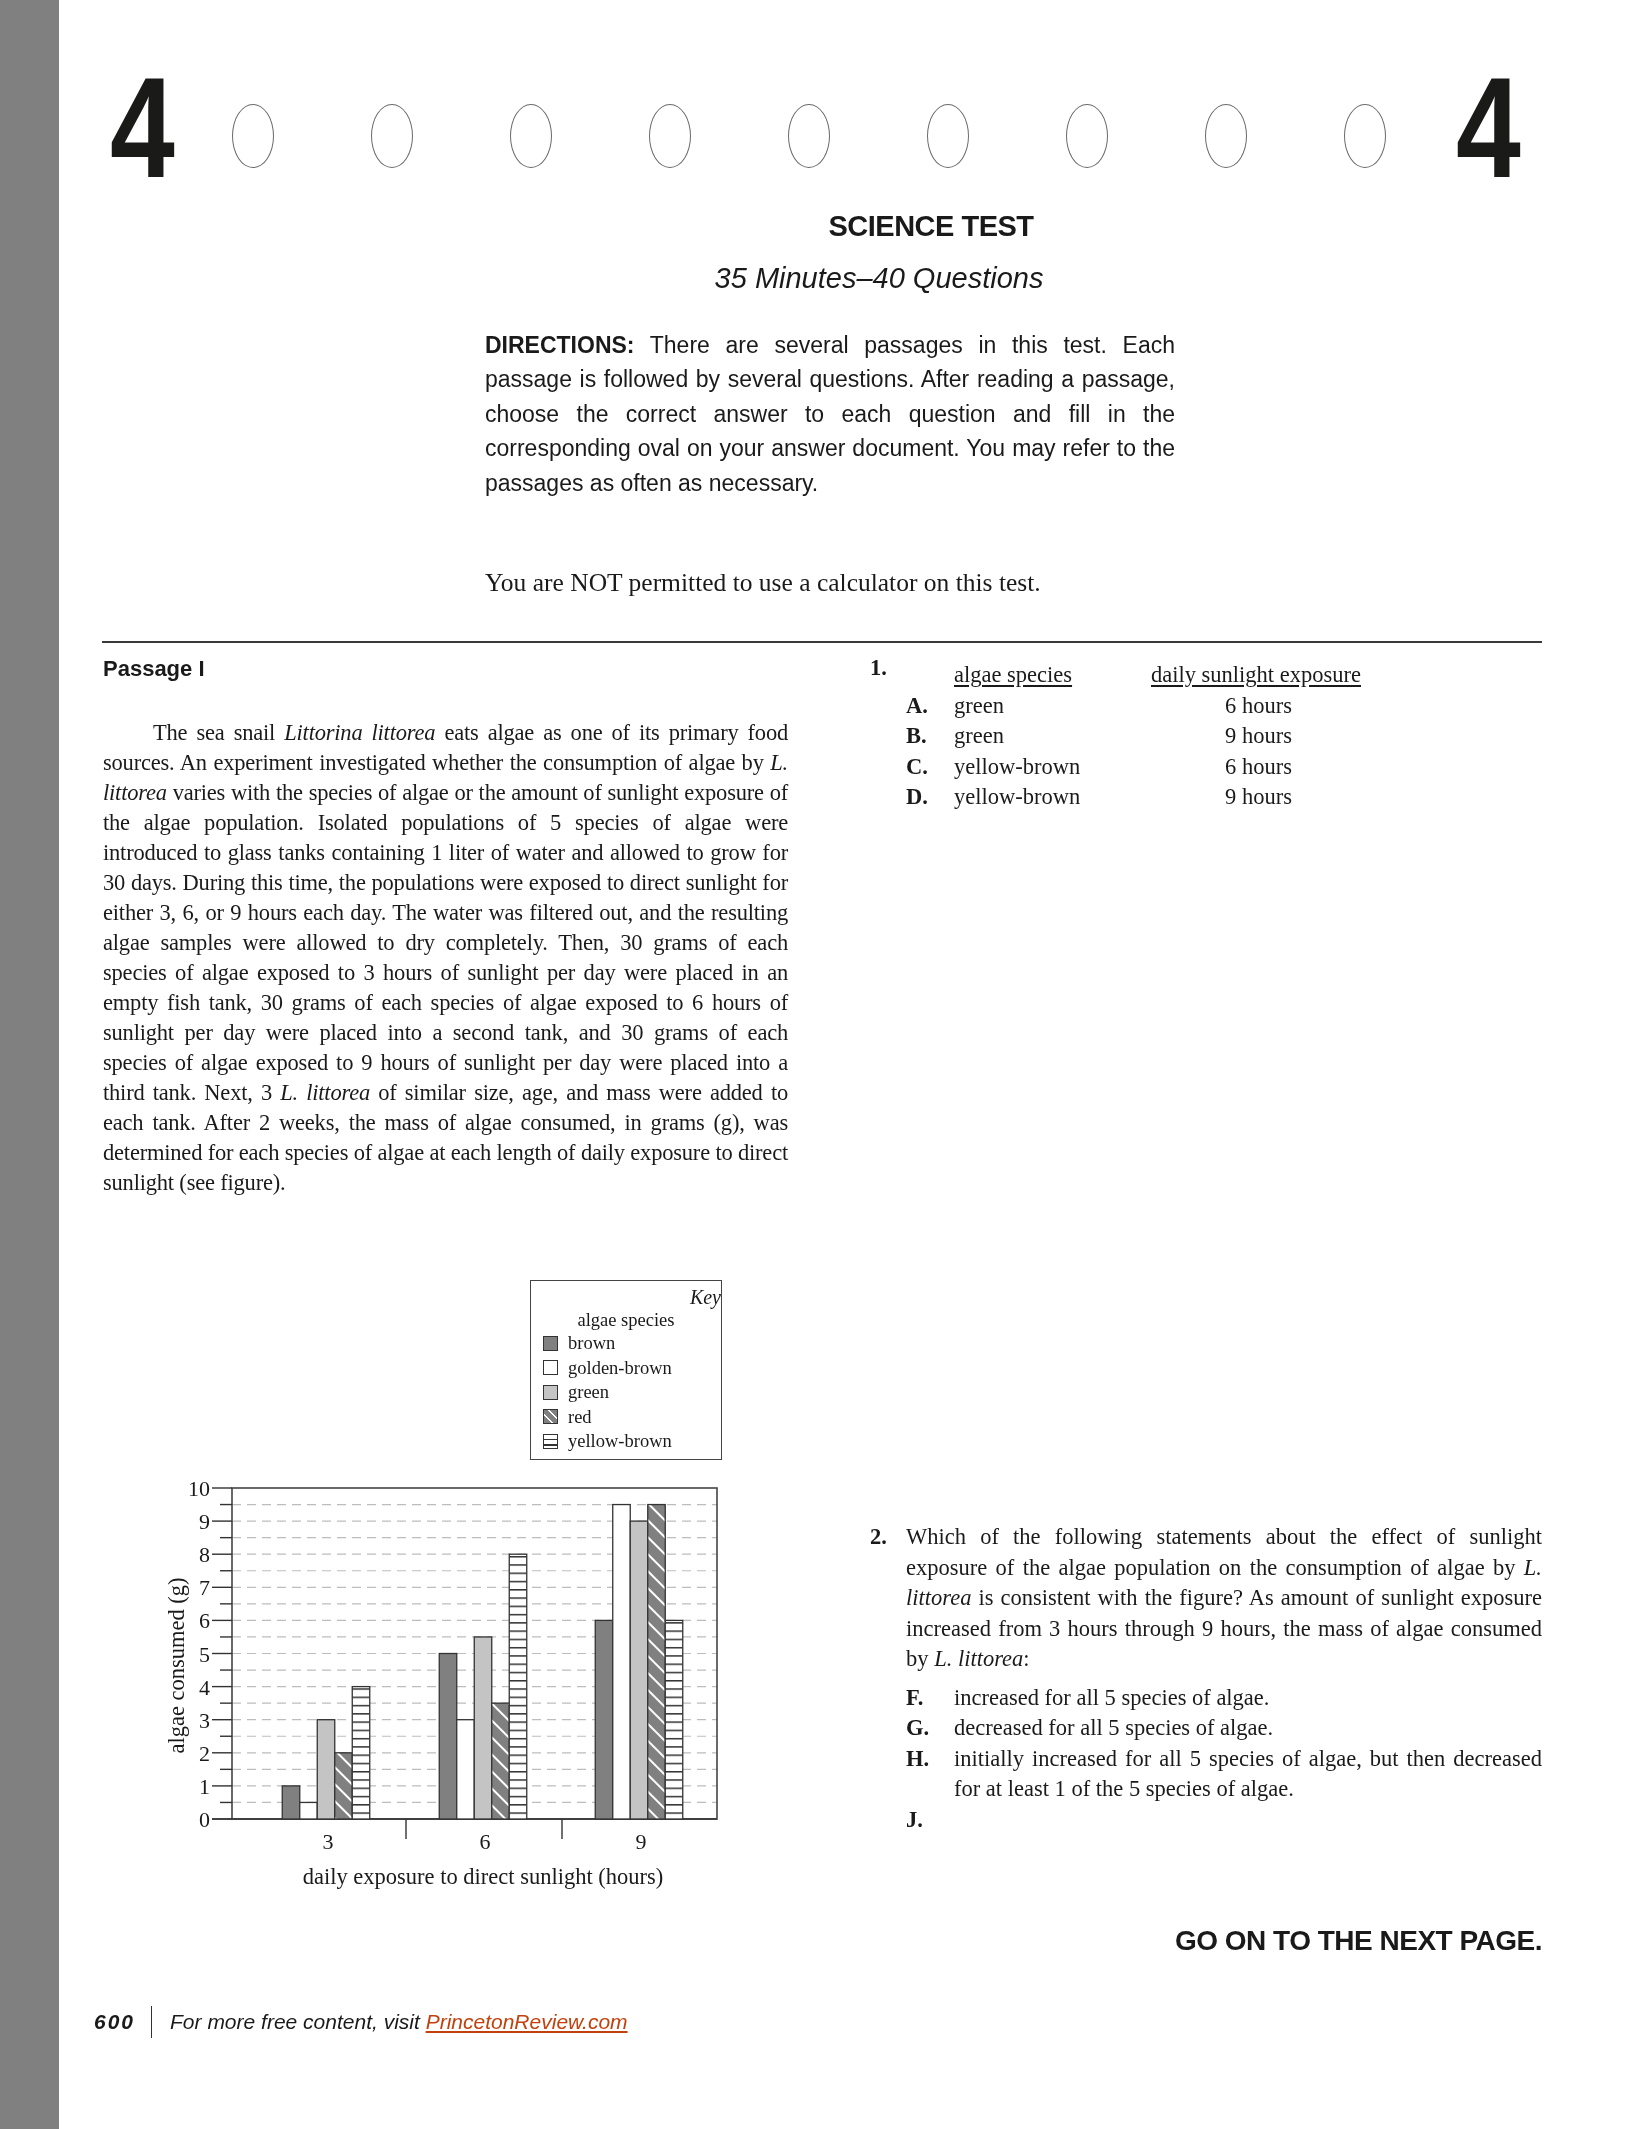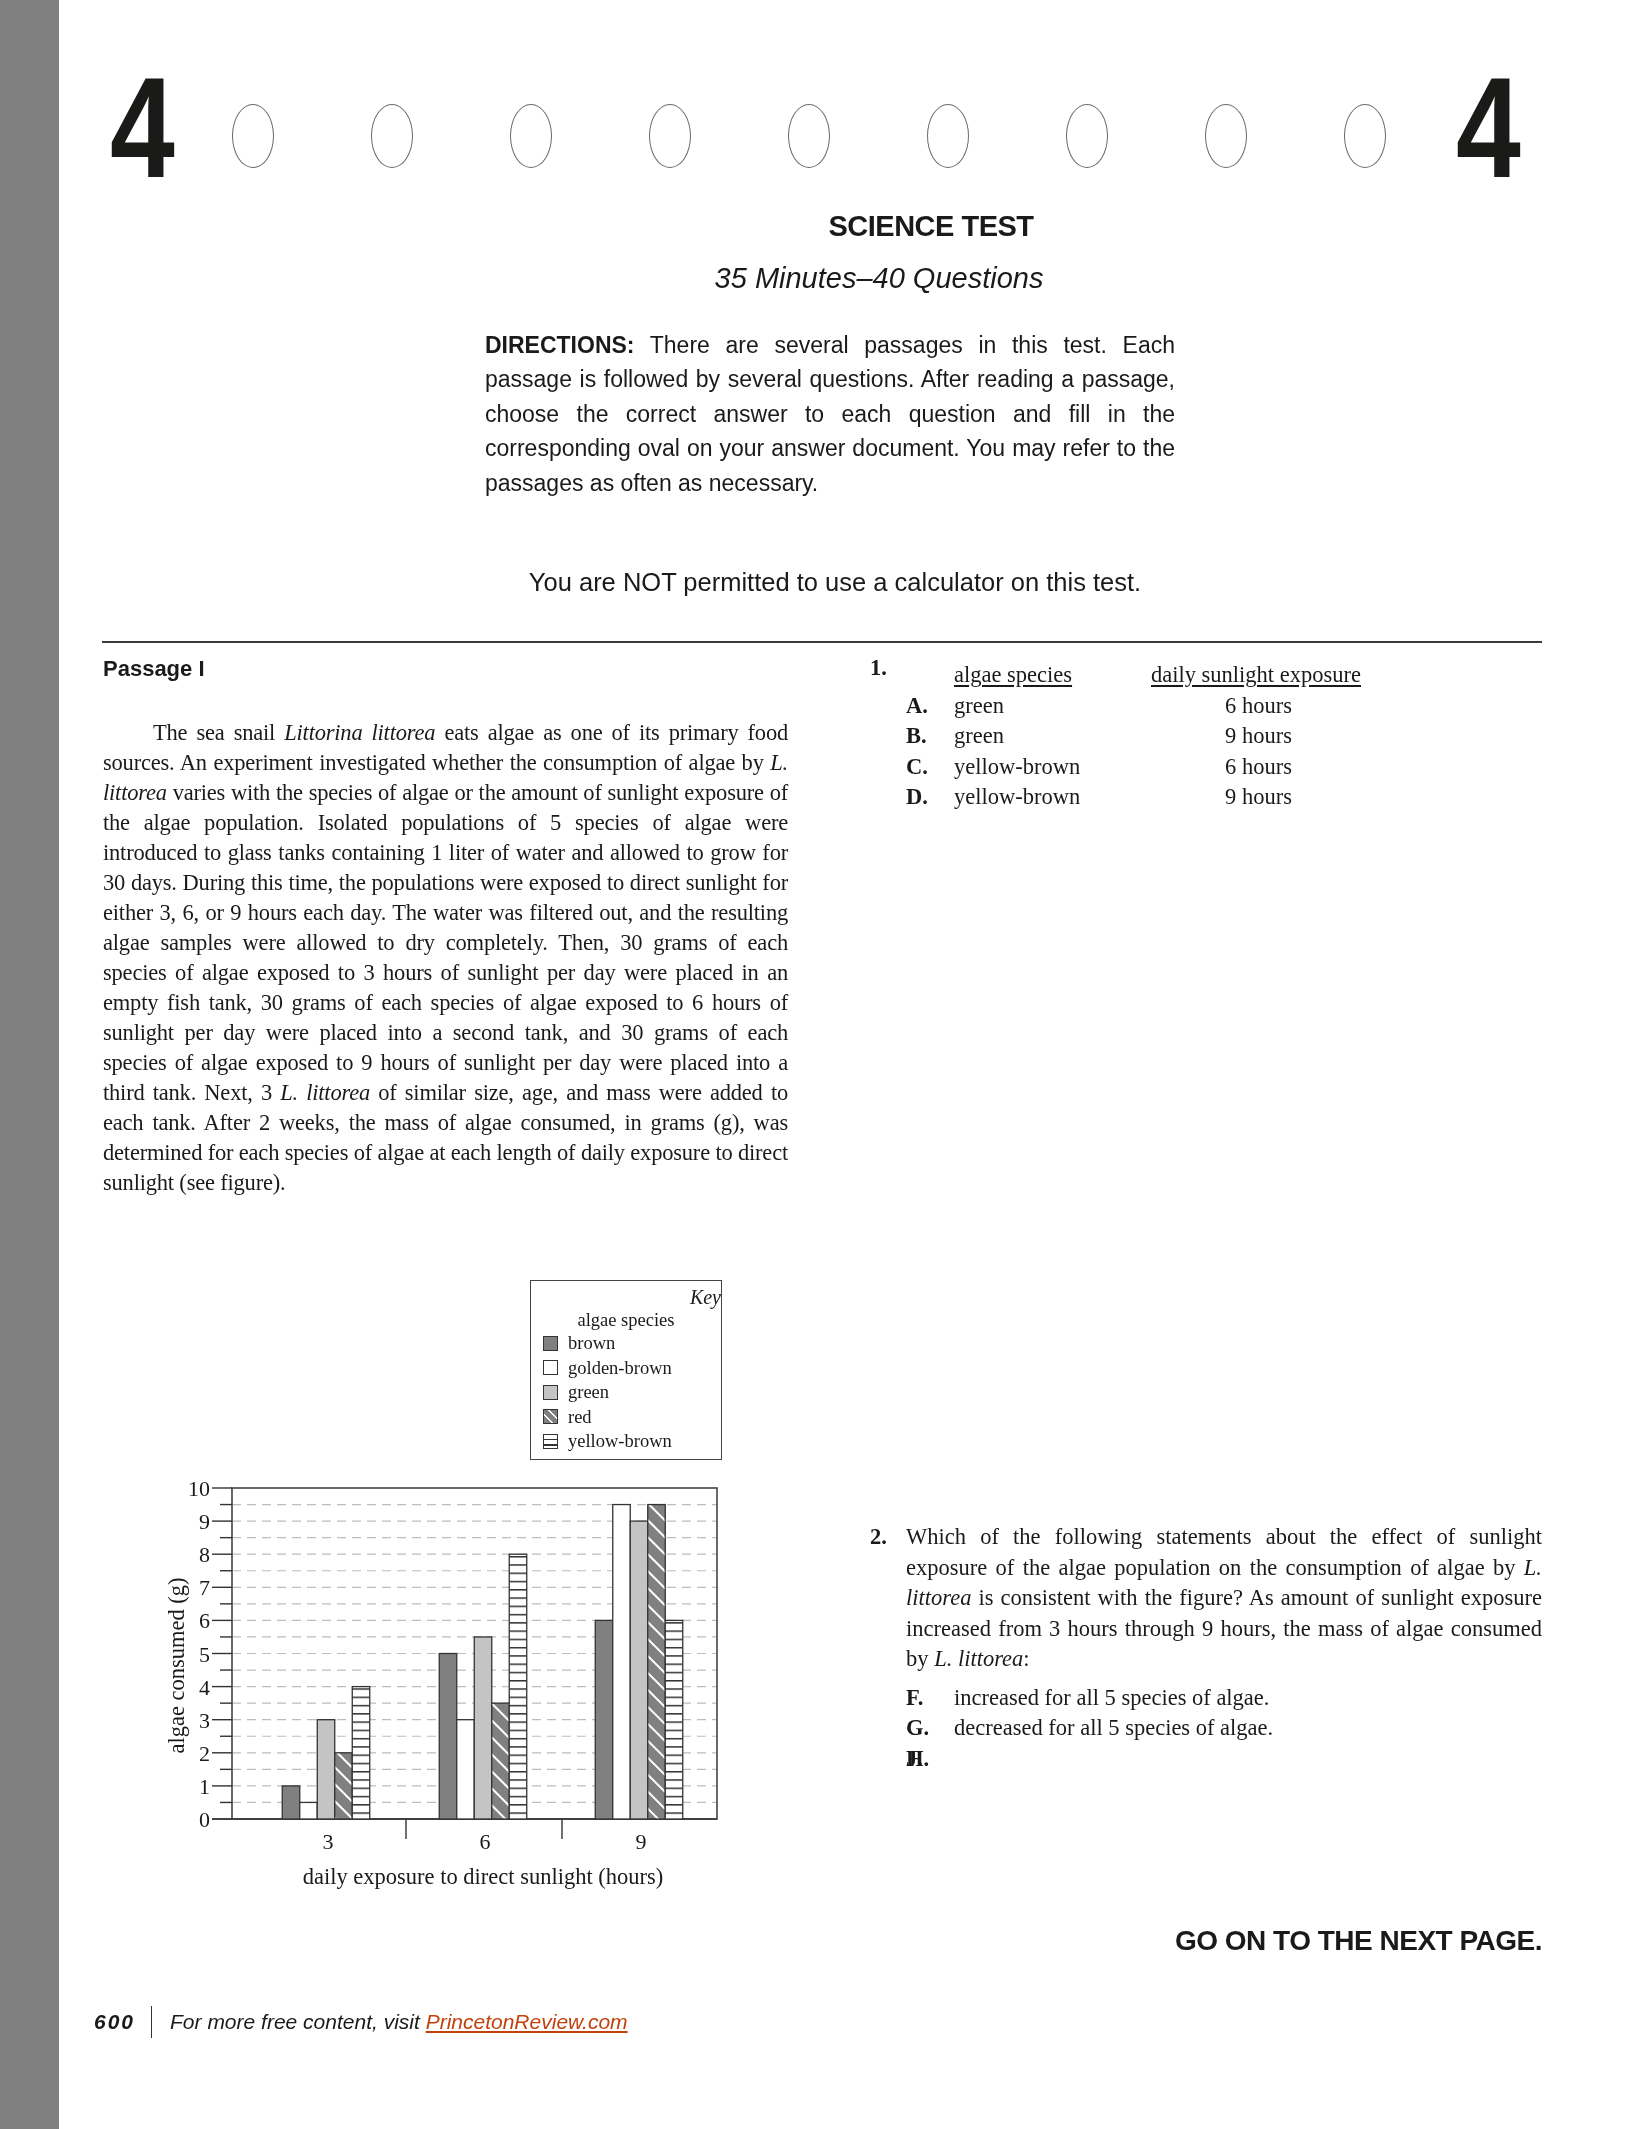--- a/index.html
+++ b/index.html
@@ -26,21 +26,21 @@
   .subtitle {
     position: absolute; top: 262px; left: 0; width: 1640px; text-align: center;
     font-family: "Liberation Sans", sans-serif; font-style: italic; font-size: 29px;
   }
   .subtitle span { display: inline-block; margin-left: 118px; }
   .directions {
     position: absolute; top: 328px; left: 485px; width: 690px; font-family: "Liberation Sans", sans-serif;
     font-size: 23px; line-height: 34.4px; text-align: justify;
   }
   .directions b { font-weight: bold; }
-  .no-calc { position: absolute; top: 568px; left: 485px; width: 700px; font-family: Liberation Sans, sans-serif; font-size: 25.5px; text-align: center; }
+  .no-calc { position: absolute; top: 568px; left: 485px; width: 700px; font-family: Liberation Serif, serif; font-size: 25.5px; }
   .rule { position: absolute; top: 641px; left: 102px; width: 1440px; height: 2px; background: #3a3a3a; }
   .passage-head {
     position: absolute; top: 656px; left: 103px; font-family: "Liberation Sans", sans-serif;
     font-weight: bold; font-size: 22px;
   }
   .passage {
     position: absolute; top: 718px; left: 103px; width: 685px; font-size: 22.5px; line-height: 30px;
     text-align: justify; letter-spacing: -0.2px;
   }
   .passage p { margin: 0; text-indent: 50px; }
@@ -262,21 +262,21 @@
       </div>
   </div>
 </div>
 
 <div class="q q2">
   <span class="num">2.</span>
   <div class="stem" id="q2-stem"><span>Which of the following statements about the effect of sunlight exposure of the algae population on the consumption of algae by </span><i>L. littorea</i><span> is consistent with the figure? As amount of sunlight exposure increased from 3 hours through 9 hours, the mass of algae consumed by </span><i>L. littorea</i><span>:</span></div>
   <div class="choices" id="q2-choices">
       <div class="choice"><span class="lbl">F.</span><span>increased for all 5 species of algae.</span></div>
       <div class="choice"><span class="lbl">G.</span><span>decreased for all 5 species of algae.</span></div>
-      <div class="choice"><span class="lbl">H.</span></div>
+      <div class="choice"><span class="lbl">H.</span><span>initially increased for all 5 species of algae, but then decreased for at least 1 of the 5 species of algae.</span></div>
       <div class="choice"><span class="lbl">J.</span></div>
     </div>
 </div>
 
 <div class="go-next">GO ON TO THE NEXT PAGE.</div>
 
 <div class="footer">
   <span class="page">600</span>
   <span class="sep"></span>
   <span>For more free content, visit </span>&nbsp;<a>PrincetonReview.com</a>

